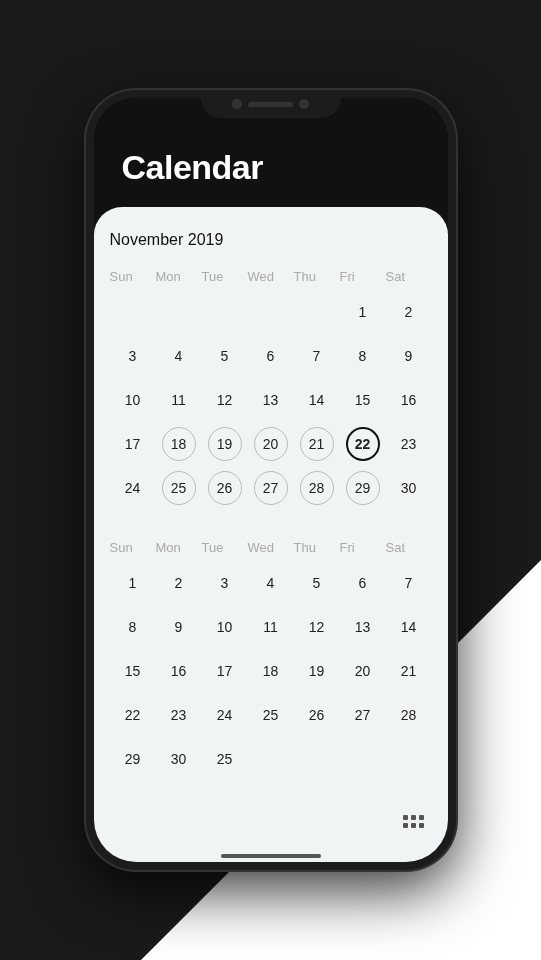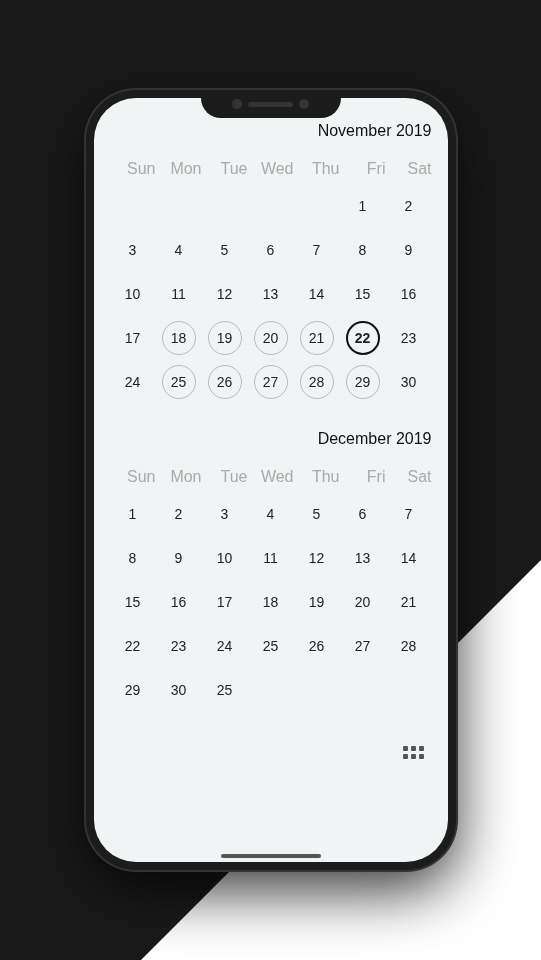--- a/index.html
+++ b/index.html
@@ -122,37 +122,37 @@
     }
 
     .calendar-container::-webkit-scrollbar { display: none; }
 
     
     .month-section {
       margin-bottom: 28px;
     }
 
     .month-title {
-      text-align: right;
+      text-align: left;
       font-size: 16px;
       font-weight: 500;
       color: #111;
       margin-bottom: 16px;
     }
 
     
     .day-headers {
       display: grid;
       grid-template-columns: repeat(7, 1fr);
       margin-bottom: 4px;
     }
 
     .day-header {
-      text-align: right;
-      font-size: 16px;
+      text-align: left;
+      font-size: 13px;
       color: #aaa;
       font-weight: 400;
       padding: 4px 0;
     }
 
     
     .calendar-grid {
       display: grid;
       grid-template-columns: repeat(7, 1fr);
       row-gap: 4px;
@@ -237,20 +237,23 @@
 
     <div class="phone-notch">
       <div class="notch-camera"></div>
       <div class="notch-speaker"></div>
       <div class="notch-camera"></div>
     </div>
 
     <div class="phone-screen">
       <div class="app-content">
 
+        <div class="app-header">
+          <h1 class="app-title">Calendar</h1>
+        </div>
 
         <div class="calendar-container" id="calendar-container">
 
         <div class="month-section">
               <div class="month-title">November 2019</div>
               <div class="day-headers">
                 <div class="day-header">Sun</div>
                 <div class="day-header">Mon</div>
                 <div class="day-header">Tue</div>
                 <div class="day-header">Wed</div>
@@ -360,21 +363,20 @@
                 </div>
                 <div class="cal-cell">
                   <div class="cal-day highlighted">29</div>
                 </div>
                 <div class="cal-cell">
                   <div class="cal-day">30</div>
                 </div>
               </div>
             </div>
             <div class="month-section">
-              <div class="month-title">December 2019</div>
               <div class="day-headers">
                 <div class="day-header">Sun</div>
                 <div class="day-header">Mon</div>
                 <div class="day-header">Tue</div>
                 <div class="day-header">Wed</div>
                 <div class="day-header">Thu</div>
                 <div class="day-header">Fri</div>
                 <div class="day-header">Sat</div>
               </div>
               <div class="calendar-grid">

